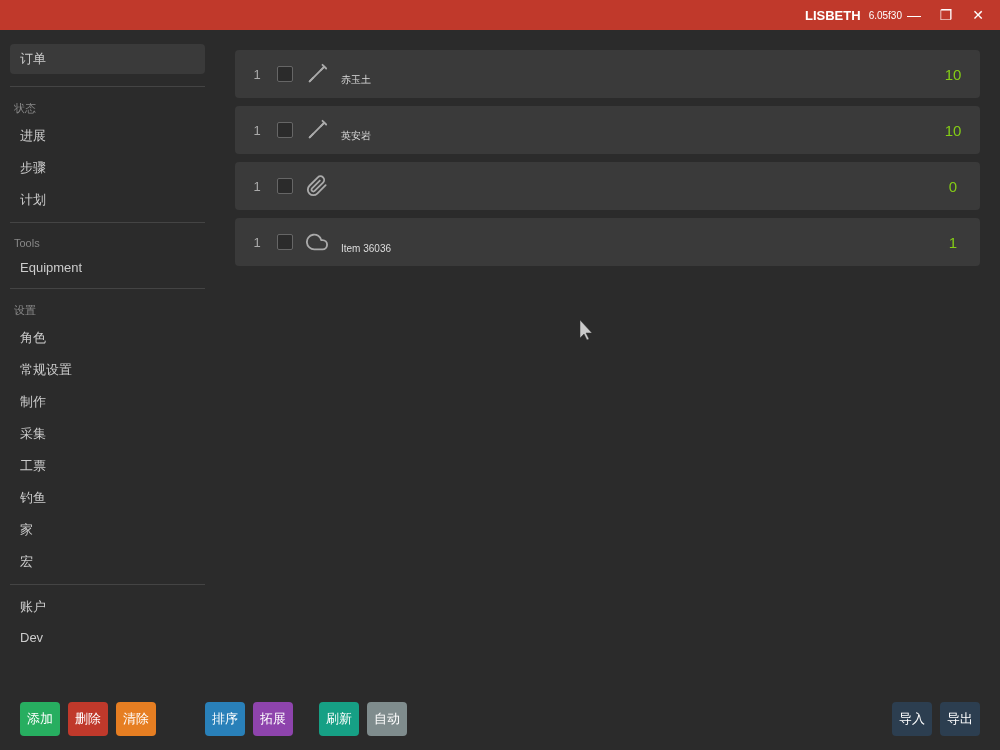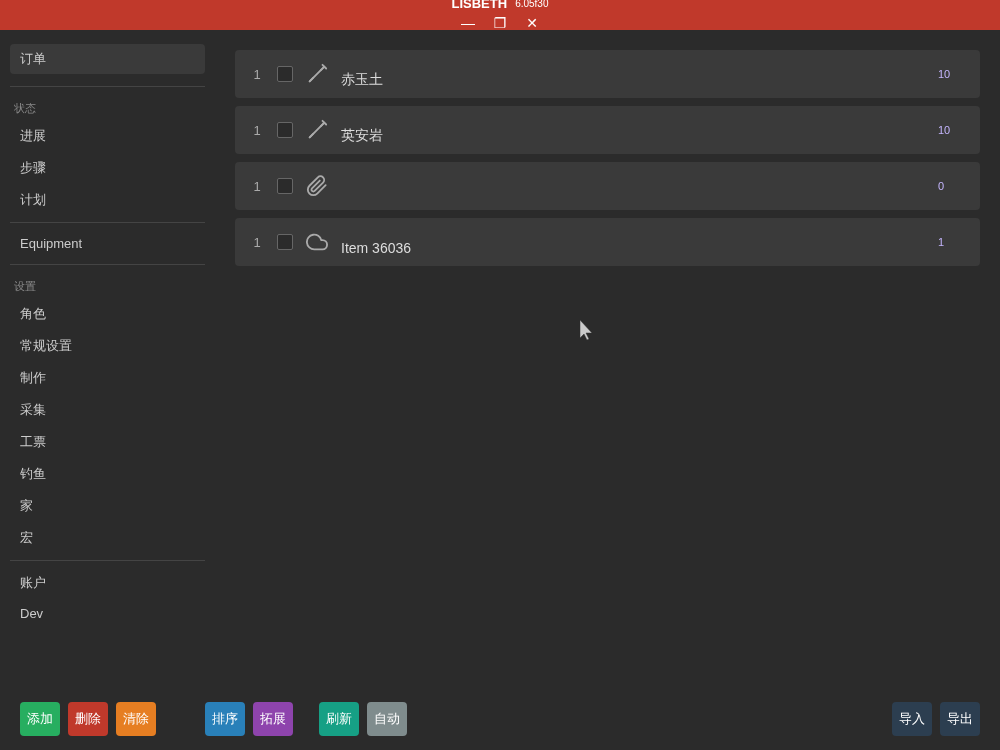--- a/index.html
+++ b/index.html
@@ -11,26 +11,25 @@
       color: #ccc;
       overflow: hidden;
       display: flex;
       flex-direction: column;
     }
 
     
     #titlebar {
       display: flex;
       align-items: center;
-      justify-content: center;
+      justify-content: flex-end;
       background: #c0392b;
       height: 30px;
       padding: 0 10px;
       flex-shrink: 0;
-      flex-direction: column;
     }
     #titlebar-left {
       display: flex;
       align-items: center;
       gap: 8px;
       color: #fff;
       font-size: 13px;
       font-weight: bold;
     }
     #titlebar-right {
@@ -152,30 +151,30 @@
       height: 28px;
       display: flex;
       align-items: center;
       justify-content: center;
       flex-shrink: 0;
       font-size: 18px;
     }
 
     .item-name {
       flex: 1;
-      font-size: 14px;
+      font-size: 10px;
       color: #ddd;
       margin-top: 12px;
     }
 
     .item-count {
-      color: #c4b5fd;
-      font-size: 11px;
+      color: #84cc16;
+      font-size: 15px;
       width: 30px;
-      text-align: left;
+      text-align: center;
       flex-shrink: 0;
     }
 
     
     #cursor {
       position: absolute;
       width: 12px;
       height: 18px;
       pointer-events: none;
       z-index: 9999;
@@ -241,20 +240,21 @@
 <div id="main">
 
   <div id="sidebar">
     <button class="sidebar-order-btn">订单</button>
     <hr class="sidebar-divider">
     <div class="sidebar-section-label">状态</div>
     <div class="sidebar-item">进展</div>
     <div class="sidebar-item">步骤</div>
     <div class="sidebar-item">计划</div>
     <hr class="sidebar-divider">
+    <div class="sidebar-section-label">Tools</div>
     <div class="sidebar-item">Equipment</div>
     <hr class="sidebar-divider">
     <div class="sidebar-section-label">设置</div>
     <div class="sidebar-item">角色</div>
     <div class="sidebar-item">常规设置</div>
     <div class="sidebar-item">制作</div>
     <div class="sidebar-item">采集</div>
     <div class="sidebar-item">工票</div>
     <div class="sidebar-item">钓鱼</div>
     <div class="sidebar-item">家</div>

